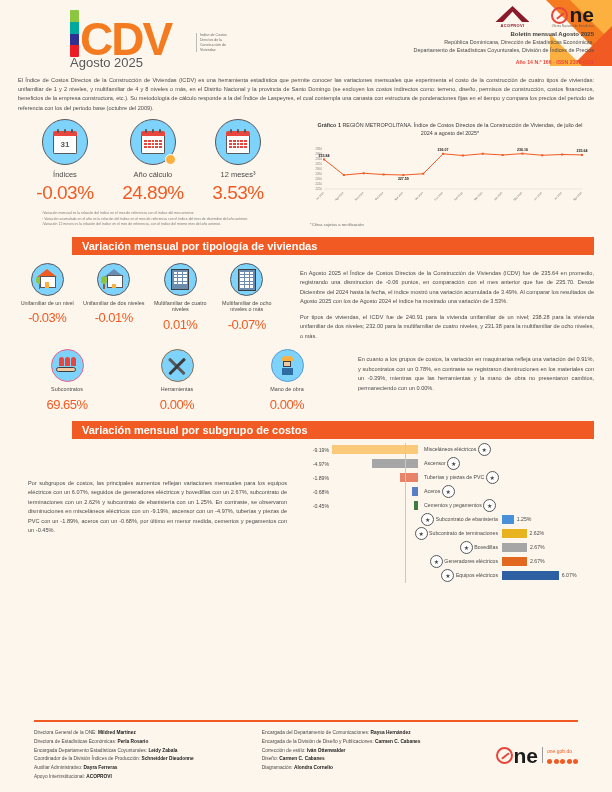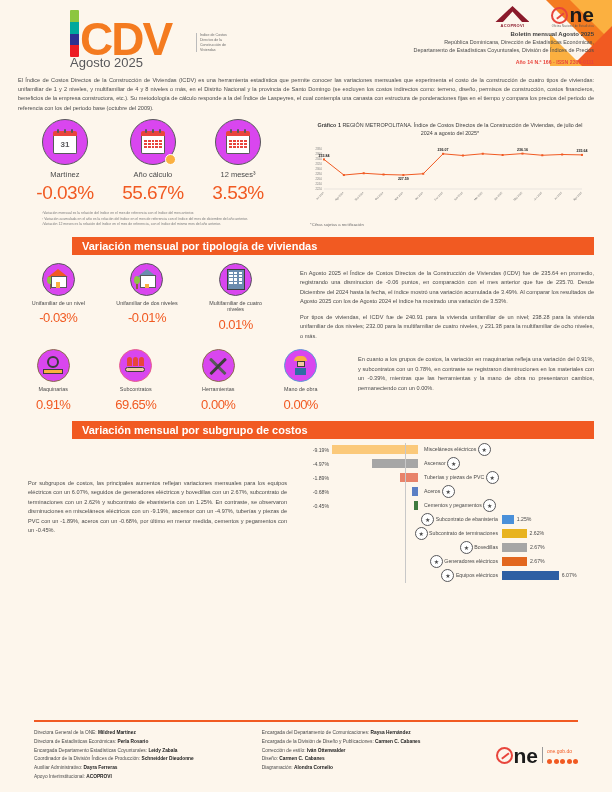--- a/index.html
+++ b/index.html
@@ -50,21 +50,21 @@
   .intro{margin:8px 18px 0 18px;font-size:5.6px;line-height:1.65;color:#4a4a4a;text-align:justify;}
 
   
   .bar{background:#f15a22;color:#fff;font-size:11px;font-weight:bold;padding:3px 10px;margin:9px 18px 0 72px;}
   .bar.wide{margin-left:72px;margin-right:18px;}
 
   
   .row{display:flex;}
   .tiles{display:flex;justify-content:space-around;align-items:flex-start;}
   .tile{text-align:center;}
-  .circ{width:44px;height:44px;border-radius:50%;border:1.4px solid #58585b;margin:0 auto;position:relative;background:#d946ef;}
+  .circ{width:44px;height:44px;border-radius:50%;border:1.4px solid #58585b;margin:0 auto;position:relative;background:#7dd3fc;}
   .tile .lbl{font-size:7.5px;color:#4a4a4a;margin-top:5px;line-height:1.25;}
   .tile .val{font-size:19px;color:#f15a22;margin-top:3px;letter-spacing:-.5px;}
   .tile.small .circ{width:31px;height:31px;}
   .tile.small .lbl{font-size:5.4px;margin-top:4px;}
   .tile.small .val{font-size:13px;margin-top:4px;}
 
   
   .cal{position:absolute;left:50%;top:50%;transform:translate(-50%,-50%);width:24px;height:22px;}
   .cal .top{height:5px;background:#e8453c;border-radius:2px 2px 0 0;}
   .cal .bd{height:17px;background:#fff;border:1.2px solid #58585b;border-top:none;border-radius:0 0 2px 2px;display:flex;align-items:center;justify-content:center;font-size:8px;font-weight:bold;color:#58585b;}
@@ -195,21 +195,21 @@
             <div class="cal">
               <div class="rings">
                   <i></i>
                   <i></i>
                   <i></i>
                 </div>
               <div class="top"></div>
                 <div class="bd">31</div>
             </div>
           </div>
-          <div class="lbl">Martínez</div>
+          <div class="lbl">Índices</div>
           <div class="val">-0.03%</div>
         </div>
         <div class="tile">
           <div class="circ">
             <div class="cal">
               <div class="rings">
                   <i></i>
                   <i></i>
                   <i></i>
                 </div>
@@ -230,21 +230,21 @@
                     <i></i>
                     <i></i>
                     <i></i>
                     <i></i>
                 </div>
               </div>
             </div>
             <div class="badge"></div>
           </div>
           <div class="lbl">Año cálculo</div>
-          <div class="val">55.67%</div>
+          <div class="val">24.89%</div>
         </div>
         <div class="tile">
           <div class="circ">
             <div class="cal">
               <div class="rings">
                   <i></i>
                   <i></i>
                   <i></i>
                 </div>
               <div class="top"></div>
@@ -390,41 +390,58 @@
                     <i></i>
                     <i></i>
                     <i></i>
             </div>
                 </div>
               </div>
           </div>
           <div class="lbl">Multifamiliar de cuatro niveles</div>
           <div class="val">0.01%</div>
         </div>
+        <div class="tile small" style="width:62px;">
+          <div class="circ">
+            <div class="icon-box">
+                <div class="bldg" style="height:20px;">
+                  <div class="win">
+              <i></i>
+                    <i></i>
+                    <i></i>
+                    <i></i>
+                    <i></i>
+                    <i></i>
+                    <i></i>
+                    <i></i>
+                    <i></i>
+                    <i></i>
+                    <i></i>
+                    <i></i>
+                    <i></i>
+                    <i></i>
+                    <i></i>
+            </div>
+                </div>
+              </div>
+          </div>
+          <div class="lbl">Multifamiliar de ocho niveles o más</div>
+          <div class="val">-0.07%</div>
+        </div>
       </div>
     </div>
     <div style="width:300px;padding:6px 18px 0 6px;">
       <p class="para" style="margin:0 0 6px 0;">En Agosto 2025 el Índice de Costos Directos de la Construcción de Viviendas (ICDV) fue de 235.64 en promedio, registrando una disminucion de -0.06 puntos, en comparación con el mes anterior que fue de 235.70. Desde Diciembre del 2024 hasta la fecha, el índice mostró una variación acumulada de 3.49%. Al comparar los resultados de Agosto 2025 con los de Agosto 2024 el índice ha mostrado una variación de 3.53%.</p>
       <p class="para" style="margin:0;">Por tipos de viviendas, el ICDV fue de 240.91 para la vivienda unifamiliar de un nivel; 238.28 para la vivienda unifamiliar de dos niveles; 232.00 para la multifamiliar de cuatro niveles, y 231.38 para la multifamiliar de ocho niveles, o más.</p>
     </div>
   </div>
 
   <div class="row" style="margin-top:8px;">
     <div style="width:360px;">
       <div class="tiles" style="padding:0 12px;">
-        <div class="tile small" style="width:62px;">
-          <div class="circ" style="border-color:#8a6d4a;">
-            <div class="gear">
-                <div class="gearc"></div>
-                <div class="gbase"></div>
-              </div>
-          </div>
-          <div class="lbl">Maquinarias</div>
-          <div class="val">0.91%</div>
-        </div>
         <div class="tile small" style="width:62px;">
           <div class="circ" style="border-color:#e8608a;">
             <div class="hands">
                 <div class="ppl">
                   <i></i>
                   <i></i>
                   <i></i>
                 </div>
                 <div class="hd"></div>
               </div>

